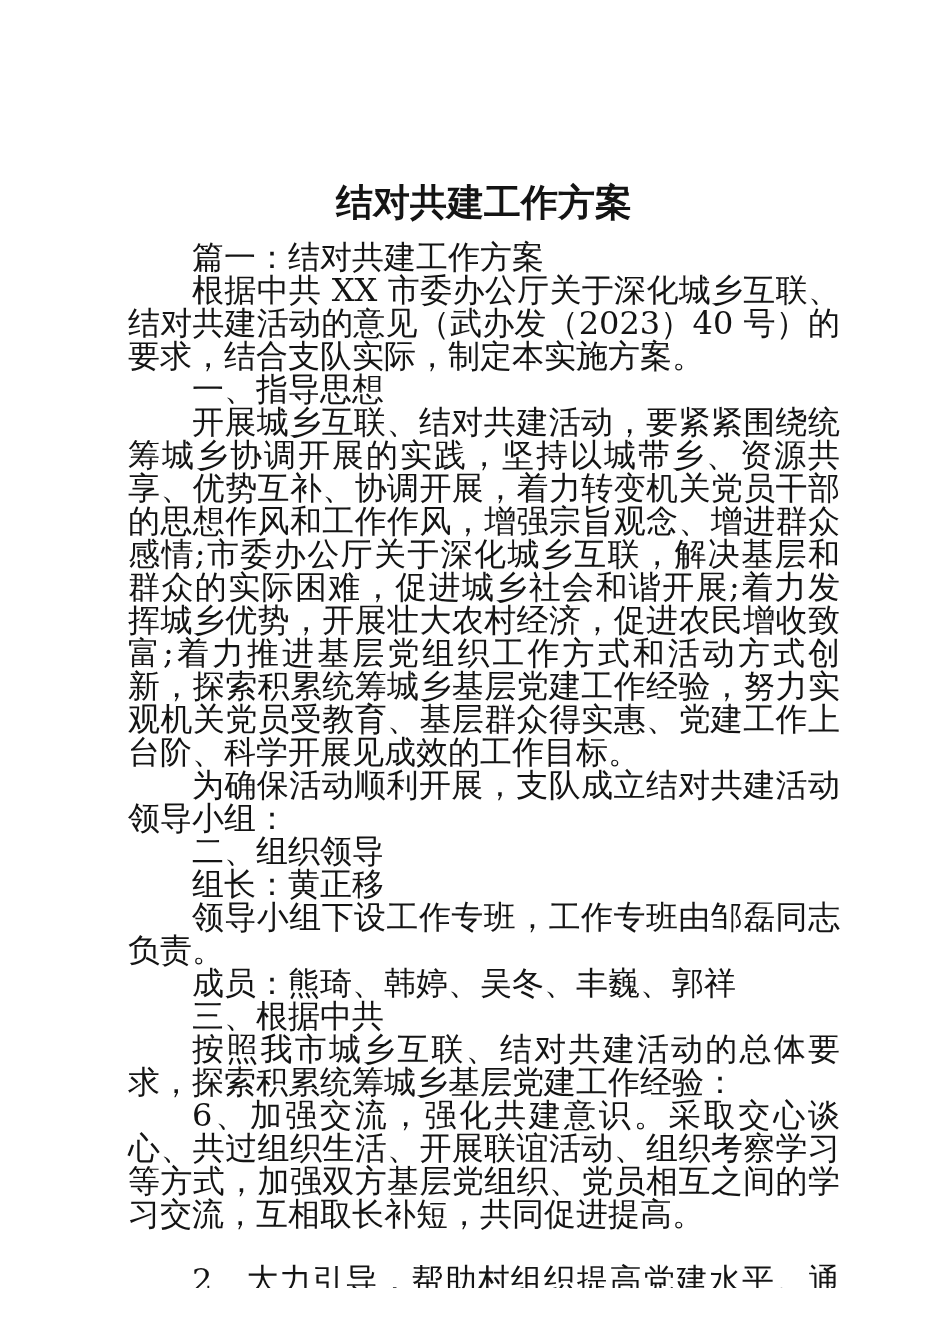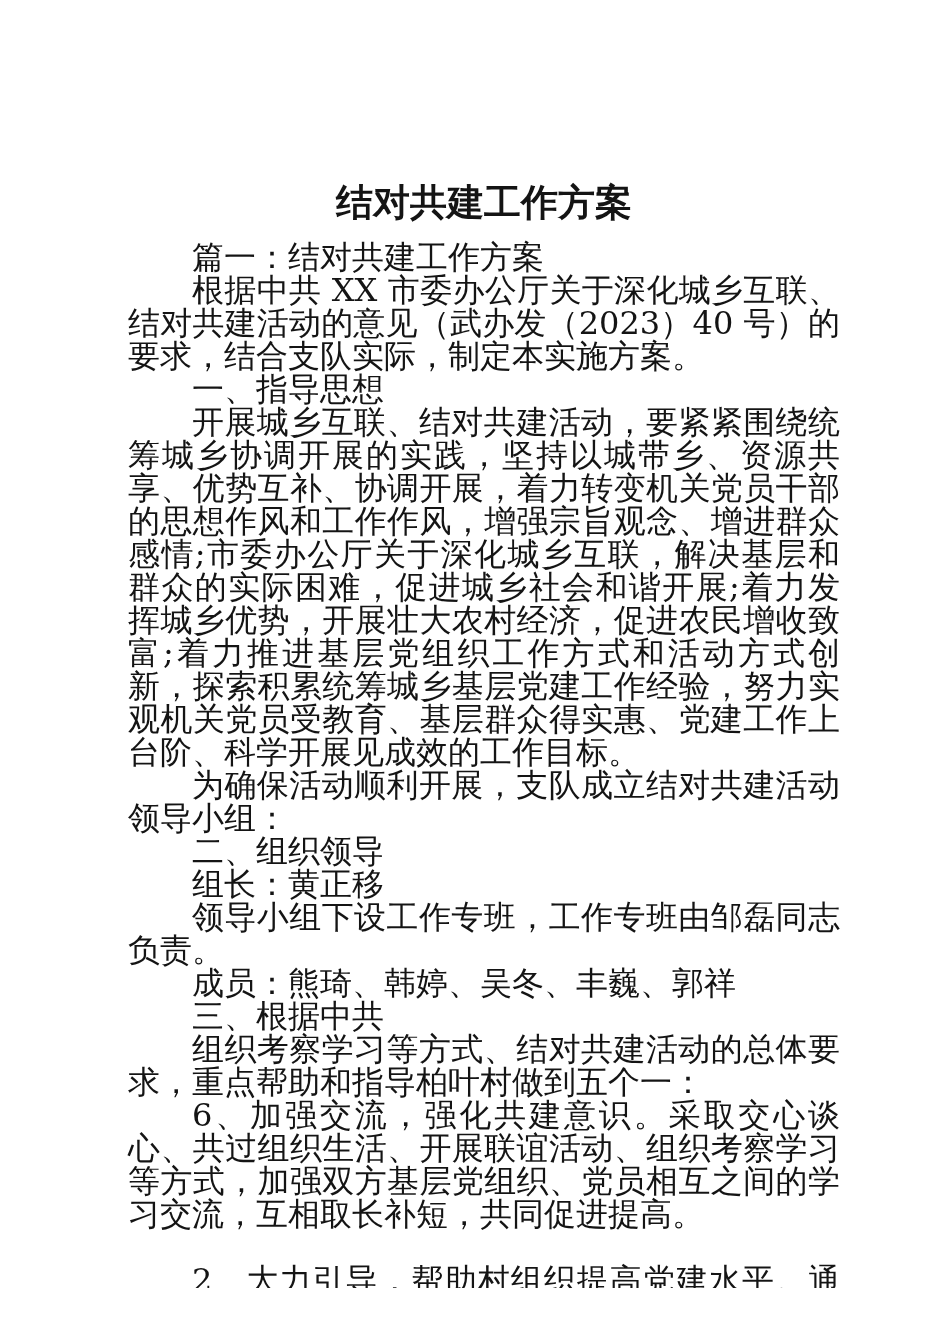--- a/index.html
+++ b/index.html
@@ -52,17 +52,17 @@
     <p class="para">篇一：结对共建工作方案</p>
     <p class="para">根据中共 XX 市委办公厅关于深化城乡互联、结对共建活动的意见（武办发（2023）40 号）的要求，结合支队实际，制定本实施方案。</p>
     <p class="para">一、指导思想</p>
     <p class="para">开展城乡互联、结对共建活动，要紧紧围绕统筹城乡协调开展的实践，坚持以城带乡、资源共享、优势互补、协调开展，着力转变机关党员干部的思想作风和工作作风，增强宗旨观念、增进群众感情;市委办公厅关于深化城乡互联，解决基层和群众的实际困难，促进城乡社会和谐开展;着力发挥城乡优势，开展壮大农村经济，促进农民增收致富;着力推进基层党组织工作方式和活动方式创新，探索积累统筹城乡基层党建工作经验，努力实观机关党员受教育、基层群众得实惠、党建工作上台阶、科学开展见成效的工作目标。</p>
     <p class="para">为确保活动顺利开展，支队成立结对共建活动领导小组：</p>
     <p class="para">二、组织领导</p>
     <p class="para">组长：黄正移</p>
     <p class="para">领导小组下设工作专班，工作专班由邹磊同志负责。</p>
     <p class="para">成员：熊琦、韩婷、吴冬、丰巍、郭祥</p>
     <p class="para">三、根据中共</p>
-    <p class="para">组织考察学习等方式、结对共建活动的总体要求，重点帮助和指导柏叶村做到五个一：</p>
+    <p class="para">按照我市城乡互联、结对共建活动的总体要求，探索积累统筹城乡基层党建工作经验：</p>
     <p class="para">6、加强交流，强化共建意识。采取交心谈心、共过组织生活、开展联谊活动、组织考察学习等方式，加强双方基层党组织、党员相互之间的学习交流，互相取长补短，共同促进提高。</p>
     <p class="para gap-before">2、大力引导，帮助村组织提高党建水平。通过赠送党建、思想政治书籍、邀请专家讲党课等方式，组织党员、村入党积</p>
   </div>
 </div>
 
 </body></html>

